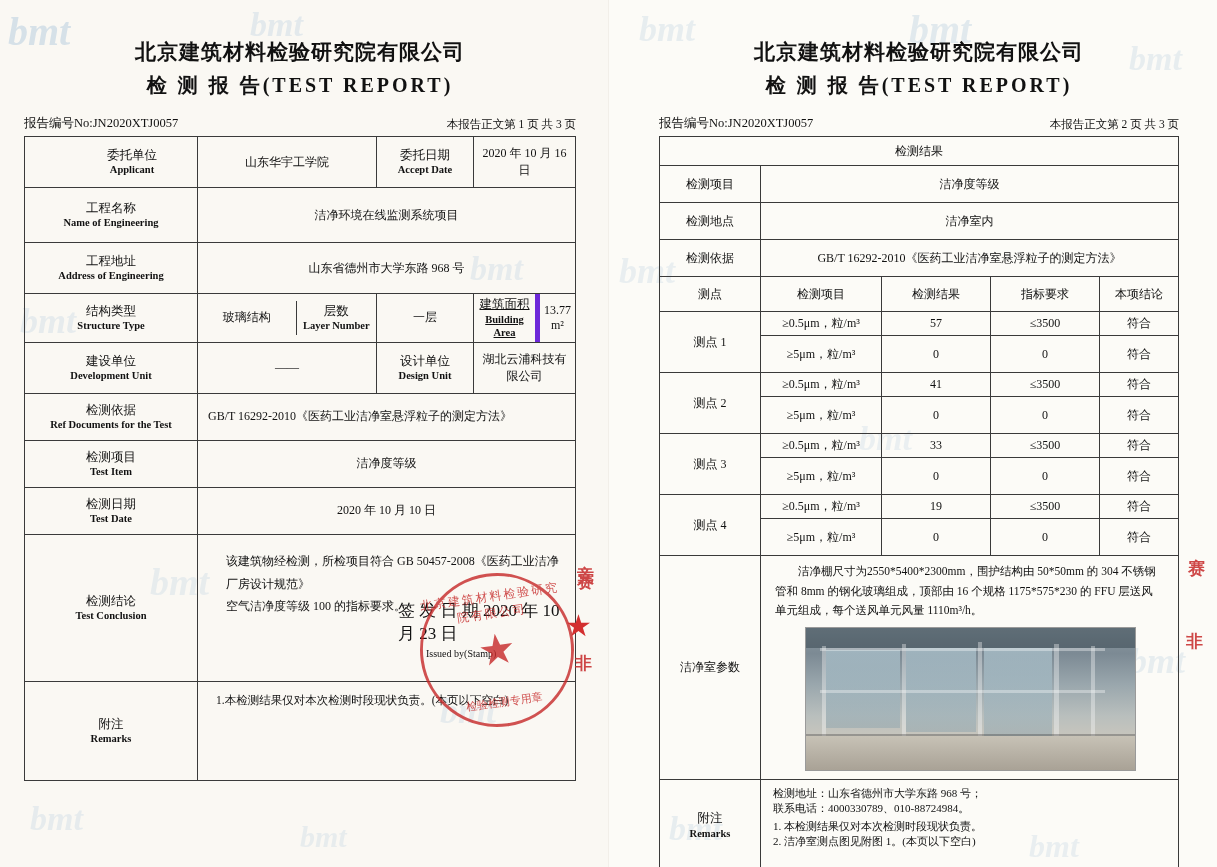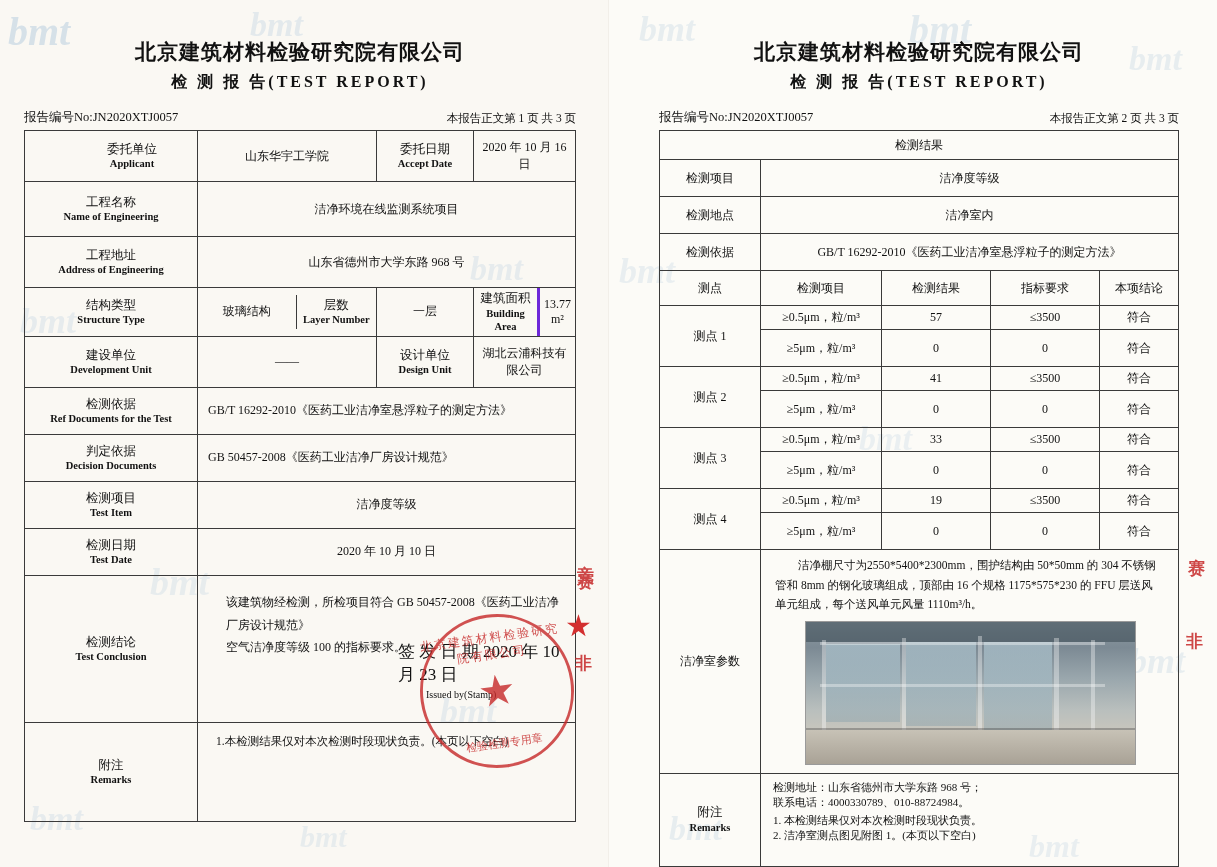--- a/index.html
+++ b/index.html
@@ -21,21 +21,21 @@
     position:absolute;color:#b9cfe0;opacity:.55;
     font-family:"Liberation Serif", serif;
     font-style:italic;font-weight:bold;
     pointer-events:none;user-select:none;
   }
   .doc-title{
     text-align:center;font-size:21px;font-weight:bold;letter-spacing:1px;
     color:#111;
   }
   .doc-subtitle{
-    text-align:center;font-size:16px;font-weight:bold;letter-spacing:3px;
+    text-align:center;font-size:20px;font-weight:bold;letter-spacing:3px;
     color:#111;margin-top:6px;
   }
   .reportline{
     display:flex;justify-content:space-between;align-items:flex-end;
     font-size:12.5px;color:#111;
   }
   table{border-collapse:collapse;width:100%;}
   table, td, th{border:1px solid #3a3a3a;}
   td{padding:3px 4px;vertical-align:middle;font-size:12px;color:#111;}
   .lbl{text-align:center;line-height:1.25;}
@@ -147,21 +147,21 @@
               </td>
             </tr>
           </tbody>
               </table>
         </td>
         <td class="val">一层</td>
         <td style="padding:0;">
           <table style="border:none;">
             <tbody>
                   <tr>
-              <td class="lbl" style="border:none;border-right:3px solid #6d28d9;width:70px;">
+              <td class="lbl" style="border:none;border-right:5px solid #6d28d9;width:70px;text-decoration:underline;">
                 <span class="cn">建筑面积</span>
                 <span class="en">Building Area</span>
               </td>
               <td class="val" style="border:none;">13.77 m²</td>
             </tr>
           </tbody>
               </table>
         </td>
       </tr>
       <tr>
@@ -175,27 +175,20 @@
           <span class="en">Design Unit</span>
         </td>
         <td class="val">湖北云浦科技有限公司</td>
       </tr>
       <tr>
         <td class="lbl" style="height:40px;">
           <span class="cn">检测依据</span>
           <span class="en">Ref Documents for the Test</span>
         </td>
         <td class="val left" colspan="3">GB/T 16292-2010《医药工业洁净室悬浮粒子的测定方法》</td>
-      </tr>
-      <tr>
-        <td class="lbl" style="height:40px;">
-          <span class="cn">判定依据</span>
-          <span class="en">Decision Documents</span>
-        </td>
-        <td class="val left" colspan="3">GB 50457-2008《医药工业洁净厂房设计规范》</td>
       </tr>
       <tr>
         <td class="lbl" style="height:40px;">
           <span class="cn">检测项目</span>
           <span class="en">Test Item</span>
         </td>
         <td class="val" colspan="3">洁净度等级</td>
       </tr>
       <tr>
         <td class="lbl" style="height:40px;">

